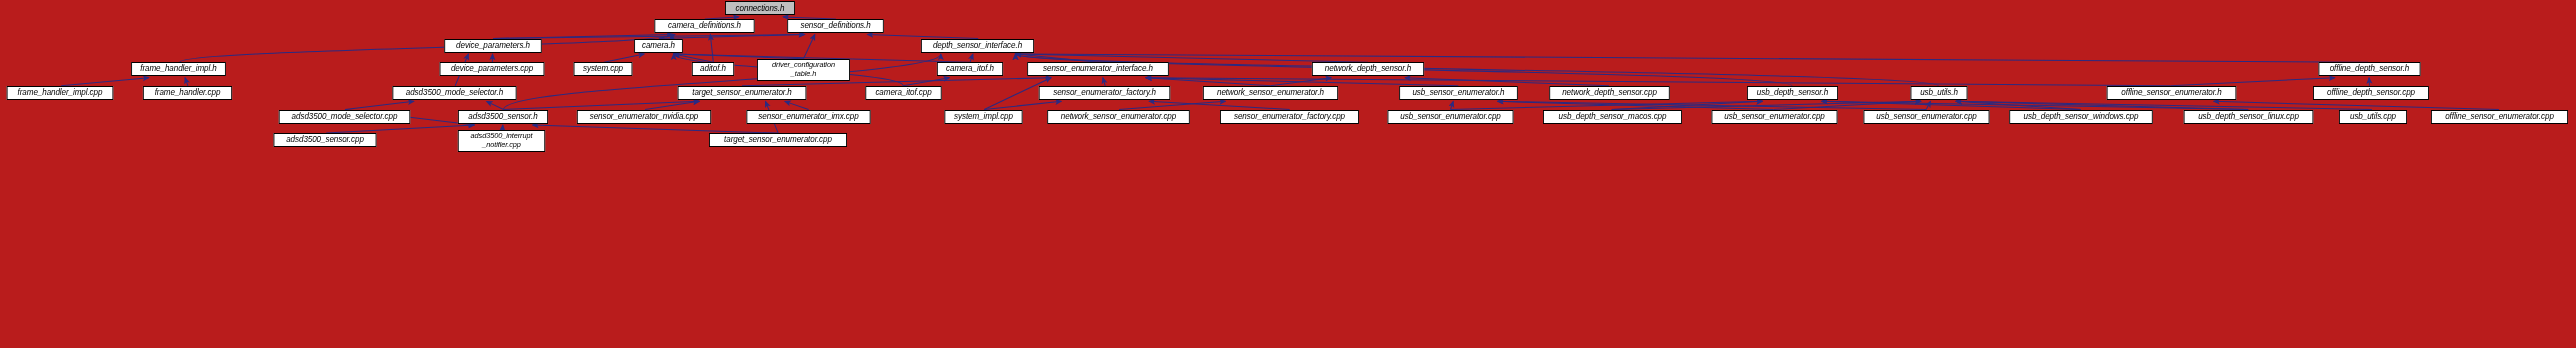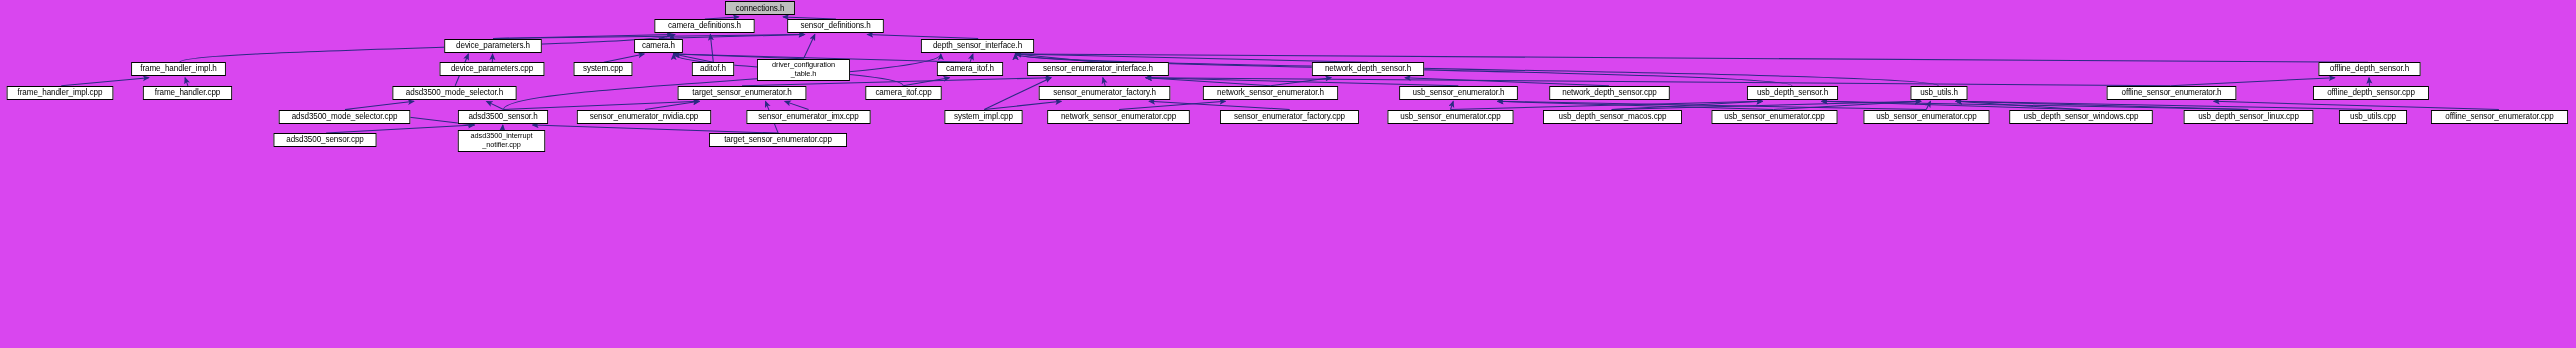--- a/index.html
+++ b/index.html
@@ -4,23 +4,24 @@
 <style>
   html, body {
     margin: 0;
     padding: 0;
     background: #ffffff;
   }
   #graph-root {
     position: relative;
     width: 2576px;
     height: 348px;
-    background: #d946ef;
+    background: #b91c1c;
     font-family: "Liberation Sans", sans-serif;
     overflow: hidden;
+    font-style: italic;
   }
   #edge-layer {
     position: absolute;
     left: 0;
     top: 0;
     width: 2576px;
     height: 348px;
     pointer-events: none;
   }
   .node {

